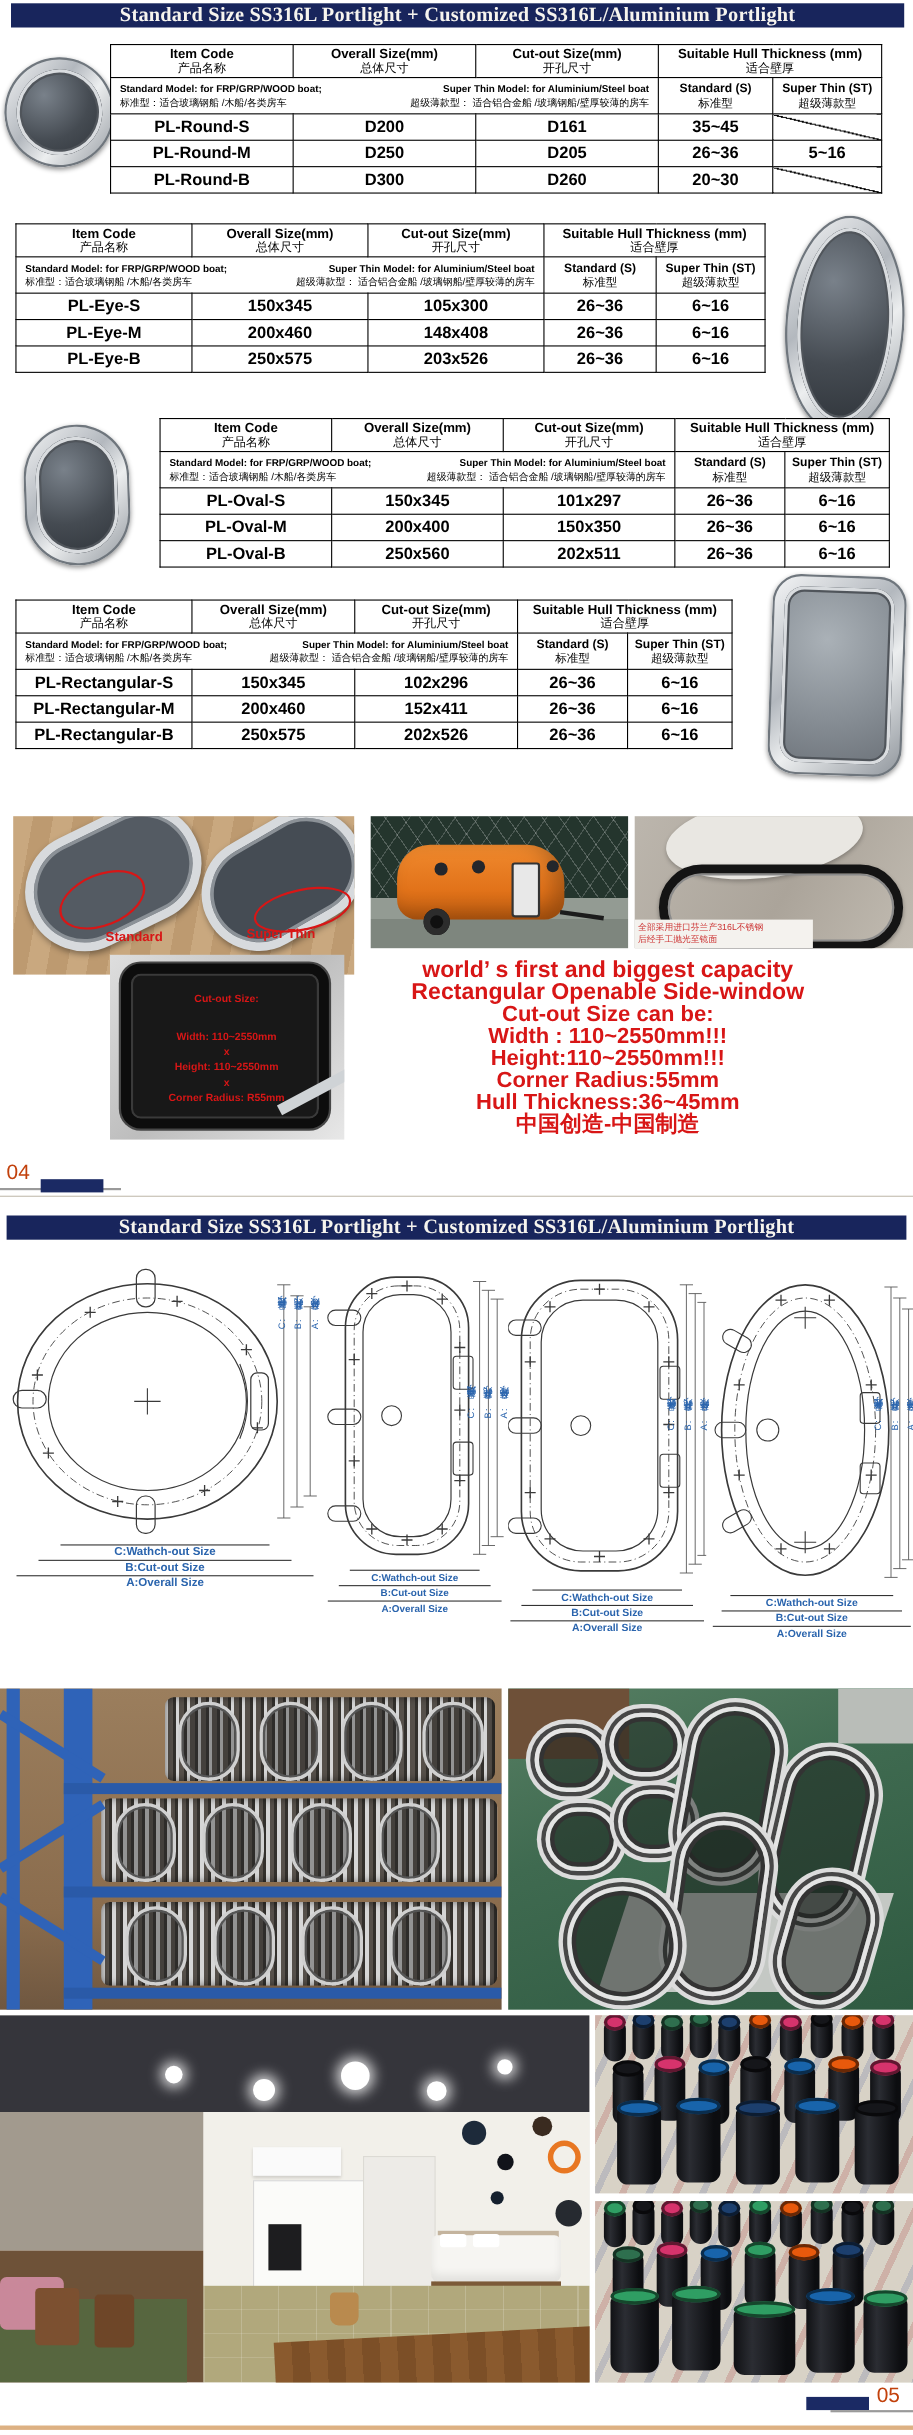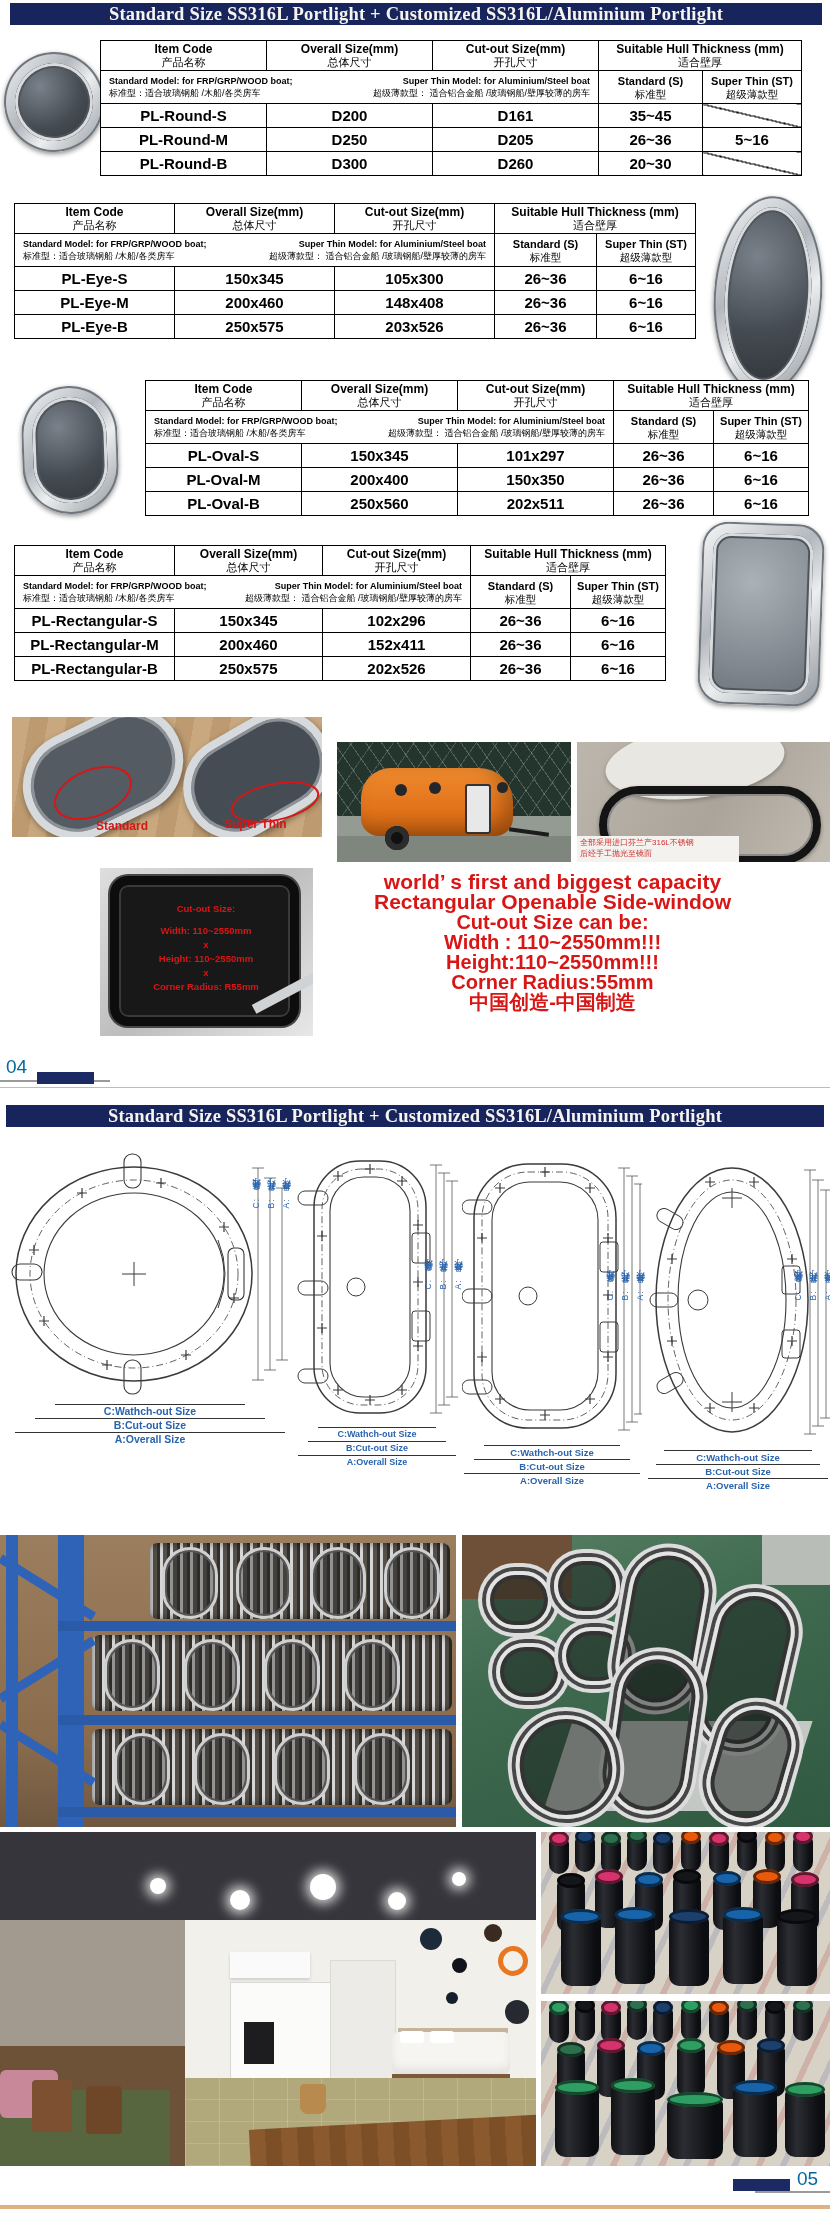--- a/index.html
+++ b/index.html
@@ -37,21 +37,21 @@
   .oval-frame{position:absolute;border-radius:999px;border:8px solid #d7dadd;
         background:#545b63;box-shadow:0 3px 6px rgba(0,0,0,.4), inset 0 0 0 3px #8b9197;}
   
   .promo{position:absolute;text-align:center;color:#d81616;font-weight:bold;}
   .promo div{line-height:20px;font-size:20px;}
   .promo .big{font-size:21px;}
   
   .winnote{position:absolute;color:#d81616;font-weight:bold;font-size:9.5px;
         text-align:center;line-height:14px;}
   
-  .pgnum{position:absolute;color:#0369a1;font-size:19px;}
+  .pgnum{position:absolute;color:#c2410c;font-size:19px;}
   .navybar{position:absolute;background:#1b2a64;}
   .grayline{position:absolute;background:#9a9a9a;}
   .tanline{position:absolute;background:#ddb183;}
   
   .draw{position:absolute;}
   .draw svg{display:block;}
   .dims{position:absolute;left:0;right:0;}
   .dim{margin:0 auto;border-top:1.2px solid #333;font-weight:bold;font-size:10.5px;
        color:#2a64ad;text-align:center;line-height:13px;}
   .vlab{position:absolute;display:flex;gap:3px;}
@@ -388,21 +388,21 @@
     <tr class="data">
       <td class="val">PL-Rectangular-B</td>
       <td class="val">250x575</td>
       <td class="val">202x526</td>
       <td class="val">26~36</td>
       <td class="val">6~16</td>
     </tr>
   </tbody>
     </table>
 
-  <div class="photo" style="left:12px;top:717px;width:310px;height:120px;background:repeating-linear-gradient(100deg,#c9a87f 0 18px,#bd9a70 18px 36px);">
+  <div class="photo" style="left:12px;top:742px;width:310px;height:144px;background:repeating-linear-gradient(100deg,#c9a87f 0 18px,#bd9a70 18px 36px);">
     <div class="oval-frame" style="left:8px;top:2px;width:150px;height:92px;transform:rotate(-26deg);"></div>
     <div class="oval-frame" style="left:168px;top:6px;width:138px;height:88px;transform:rotate(-30deg);background:#454c54;"></div>
     <div class="redellipse" style="left:40px;top:52px;width:78px;height:44px;transform:rotate(-22deg);"></div>
     <div class="redellipse" style="left:218px;top:66px;width:86px;height:34px;transform:rotate(-12deg);"></div>
     <div class="redlbl" style="left:84px;top:102px;">Standard</div>
     <div class="redlbl" style="left:212px;top:100px;text-align:center;">Super Thin</div>
   </div>
 
   <div class="photo" style="left:337px;top:742px;width:234px;height:120px;background:linear-gradient(#24352d 0 62%,#939b93 62% 78%,#7e867e 78% 100%);">
     <div class="abs" style="left:0;top:0;width:234px;height:74px;background:repeating-linear-gradient(55deg,rgba(255,255,255,.22) 0 1px,transparent 1px 13px),repeating-linear-gradient(-55deg,rgba(255,255,255,.18) 0 1px,transparent 1px 17px);"></div>
@@ -422,35 +422,36 @@
       <div style="color:#c33;font-size:8px;line-height:11px;">全部采用进口芬兰产316L不锈钢</div>
       <div style="color:#c33;font-size:8px;line-height:11px;">后经手工抛光至镜面</div>
     </div>
   </div>
 
   <div class="photo" style="left:100px;top:868px;width:213px;height:168px;background:linear-gradient(135deg,#dedede,#bdbdbd 50%,#e8e8e8);">
     <div class="abs" style="left:10px;top:8px;right:14px;bottom:10px;border:9px solid #0d0d0d;border-radius:18px;background:#181818;box-shadow:0 0 0 2px #474747, inset 0 0 0 2px #3a3a3a;"></div>
     <div class="abs" style="left:150px;top:120px;width:70px;height:10px;background:#cfd3d6;transform:rotate(-28deg);"></div>
     <div class="winnote" style="left:26px;top:34px;width:160px;">
       <div>Cut-out Size:</div>
-      <div style="margin-top:8px;">Width: 110~2550mm</div>
+      <div style="margin-top:20px;">Width: 110~2550mm</div>
       <div>x</div>
       <div>Height: 110~2550mm</div>
       <div>x</div>
       <div>Corner Radius: R55mm</div>
     </div>
   </div>
 
   <div class="promo" style="left:320px;top:872px;width:465px;">
     <div class="big">world’ s first and biggest capacity</div>
     <div class="big">Rectangular Openable Side-window</div>
     <div>Cut-out Size can be:</div>
     <div>Width : 110~2550mm!!!</div>
     <div>Height:110~2550mm!!!</div>
     <div>Corner Radius:55mm</div>
+    <div>Hull Thickness:36~45mm</div>
     <div>中国创造-中国制造</div>
   </div>
 
   <div class="pgnum" style="left:6px;top:1056px;">04</div>
   <div class="grayline" style="left:0;top:1080px;width:110px;height:2px;"></div>
   <div class="navybar" style="left:37px;top:1072px;width:57px;height:12px;"></div>
   <div class="grayline" style="left:0;top:1087px;width:830px;height:1px;background:#c3bcae;"></div>
 
   <div class="banner" style="left:6px;top:1105px;width:818px;height:22px;">
     <span>Standard Size SS316L Portlight + Customized SS316L/Aluminium Portlight</span>

